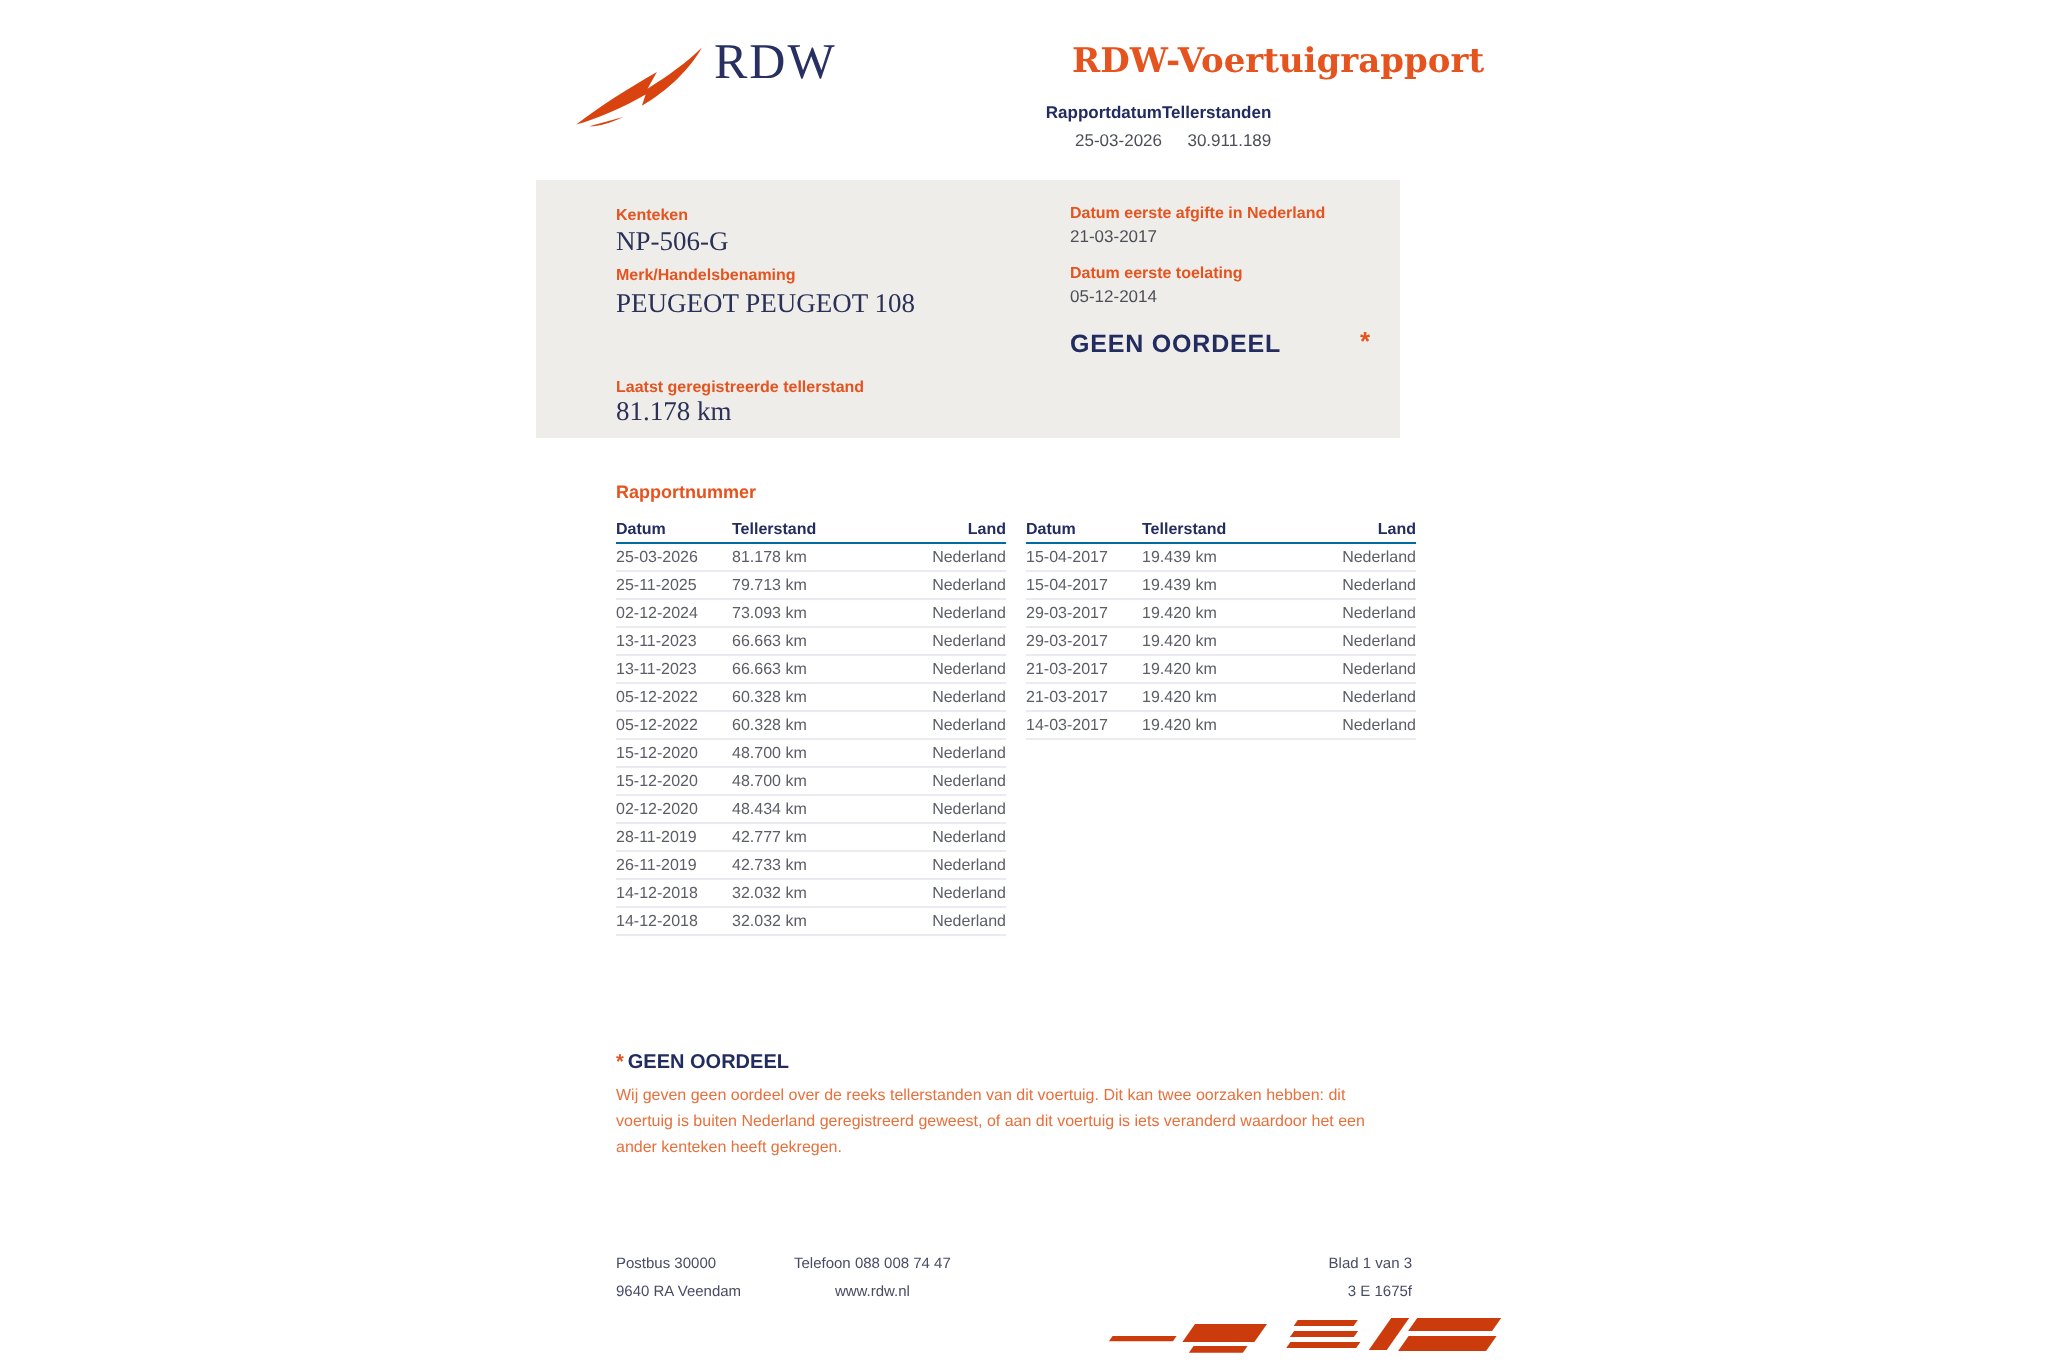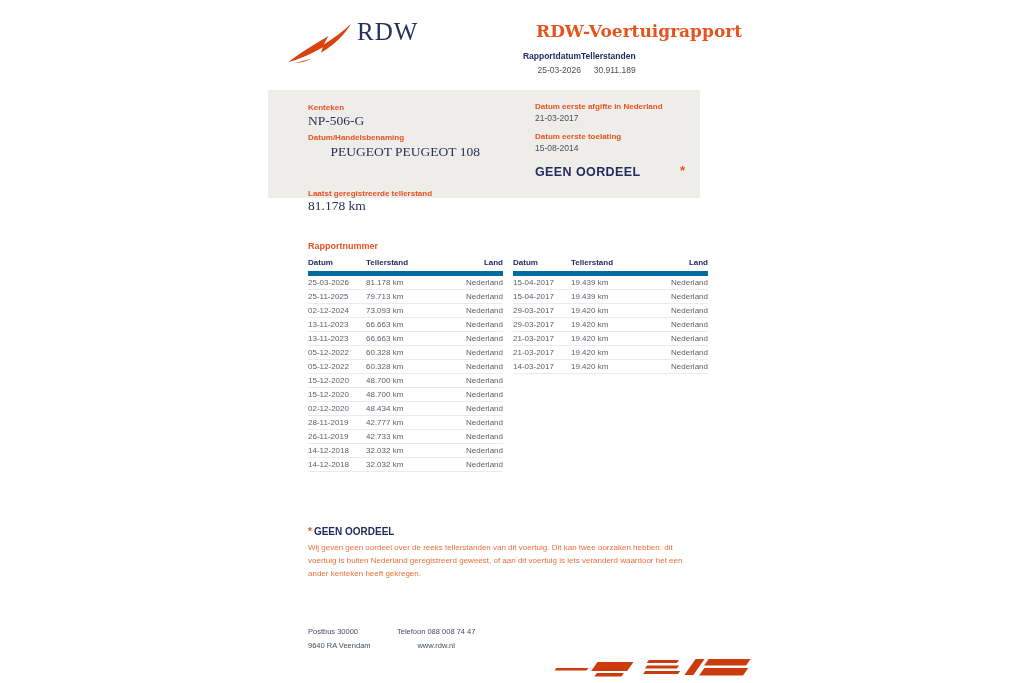--- a/index.html
+++ b/index.html
@@ -16,35 +16,35 @@
   .doc-title{
     position:absolute;left:536px;top:21px;
     font-family:"DejaVu Serif",serif;font-weight:bold;font-size:17px;color:#e5531f;
   }
   .meta{position:absolute;left:520px;top:51px;display:flex;text-align:right;}
   .meta-col{display:flex;flex-direction:column;}
   .meta-col.first{width:61px;}
   .meta-label{font-size:8.5px;font-weight:bold;color:#232c5f;}
   .meta-value{font-size:8.5px;color:#4c4f58;margin-top:4px;}
   
-  .summary-box{position:absolute;left:268px;top:90px;width:432px;height:108px;background:#efedea;text-align:right;}
+  .summary-box{position:absolute;left:268px;top:90px;width:432px;height:129px;background:#efedea;}
   .s-item{position:absolute;}
   .s-label{font-size:8px;font-weight:bold;color:#e5531f;}
   .s-serif{font-family:Liberation Serif, serif;font-size:13.5px;color:#2a3056;}
   .s-small{font-size:8.5px;color:#4c4f58;}
   .oordeel{font-size:12.5px;font-weight:bold;letter-spacing:0.4px;color:#232c5f;}
   .oordeel-mark{font-size:13px;font-weight:bold;color:#e5531f;}
   
   .section-title{position:absolute;left:308px;top:241px;font-size:9px;font-weight:bold;color:#e5531f;}
   .mtable{position:absolute;top:256px;width:195px;}
   .mtable.left{left:308px;}
   .mtable.right{left:513px;}
   .thead{
-    display:flex;align-items:center;height:13px;padding-bottom:2px;
-    border-bottom:5px solid #0369a1;font-size:8px;font-weight:bold;color:#232c5f;
+    display:flex;align-items:flex-end;height:13px;padding-bottom:2px;
+    border-bottom:1px solid #0369a1;font-size:8px;font-weight:bold;color:#232c5f;
   }
   .trow{
     display:flex;align-items:center;height:13px;
     border-bottom:1px solid #ebeaf3;font-size:8px;color:#5b5e66;
   }
   .tc0{width:58px;}
   .tc1{width:74px;}
   .tc2{flex:1;text-align:right;}
   
   .fn{position:absolute;left:308px;top:526px;width:380px;}
@@ -81,31 +81,31 @@
     <div class="meta-col">
       <span class="meta-label">Tellerstanden</span>
       <span class="meta-value">30.911.189</span>
     </div>
   </div>
 
   <div class="summary-box">
     <div class="s-item s-label" style="left:40px;top:13px;">Kenteken</div>
     <div class="s-item s-serif" style="left:40px;top:23px;">NP-506-G</div>
 
-    <div class="s-item s-label" style="left:40px;top:43px;">Datum/Handelsbenaming</div>
+    <div class="s-item s-label" style="left:40px;top:43px;">Merk/Handelsbenaming</div>
     <div class="s-item s-serif" style="left:40px;top:53px;width:172px;line-height:18px;">PEUGEOT PEUGEOT 108</div>
 
     <div class="s-item s-label" style="left:40px;top:99px;">Laatst geregistreerde tellerstand</div>
     <div class="s-item s-serif" style="left:40px;top:108px;">81.178 km</div>
 
     <div class="s-item s-label" style="left:267px;top:12px;">Datum eerste afgifte in Nederland</div>
     <div class="s-item s-small" style="left:267px;top:23px;">21-03-2017</div>
 
     <div class="s-item s-label" style="left:267px;top:42px;">Datum eerste toelating</div>
-    <div class="s-item s-small" style="left:267px;top:53px;">15-08-2014</div>
+    <div class="s-item s-small" style="left:267px;top:53px;">05-12-2014</div>
 
     <div class="s-item oordeel" style="left:267px;top:75px;">GEEN OORDEEL</div>
     <div class="s-item oordeel-mark" style="left:412px;top:73px;">*</div>
   </div>
 
   <div class="section-title">Rapportnummer</div>
 
   <div class="mtable left">
     <div class="thead">
       <span class="tc0">Datum</span>
@@ -238,20 +238,24 @@
     <div class="fn-text">Wij geven geen oordeel over de reeks tellerstanden van dit voertuig. Dit kan twee oorzaken hebben: dit voertuig is buiten Nederland geregistreerd geweest, of aan dit voertuig is iets veranderd waardoor het een ander kenteken heeft gekregen.</div>
   </div>
 
   <div class="foot c1">
     <div>Postbus 30000</div>
     <div>9640 RA Veendam</div>
   </div>
   <div class="foot c2">
     <div>Telefoon 088 008 74 47</div>
     <div>www.rdw.nl</div>
+  </div>
+  <div class="foot c3">
+    <div>Blad 1 van 3</div>
+    <div>3 E 1675f</div>
   </div>
 
   <svg class="speedlines" viewBox="0 0 220 26">
     <g fill="#cc3b0b" transform="skewX(-35)">
       <rect x="26" y="11" width="32" height="2.6"></rect>
       <rect x="63" y="5" width="36" height="9"></rect>
       <rect x="70" y="16" width="27" height="3.4"></rect>
       <rect x="113" y="3" width="30" height="3"></rect>
       <rect x="115" y="8.5" width="32" height="3"></rect>
       <rect x="117" y="14" width="35" height="3"></rect>

